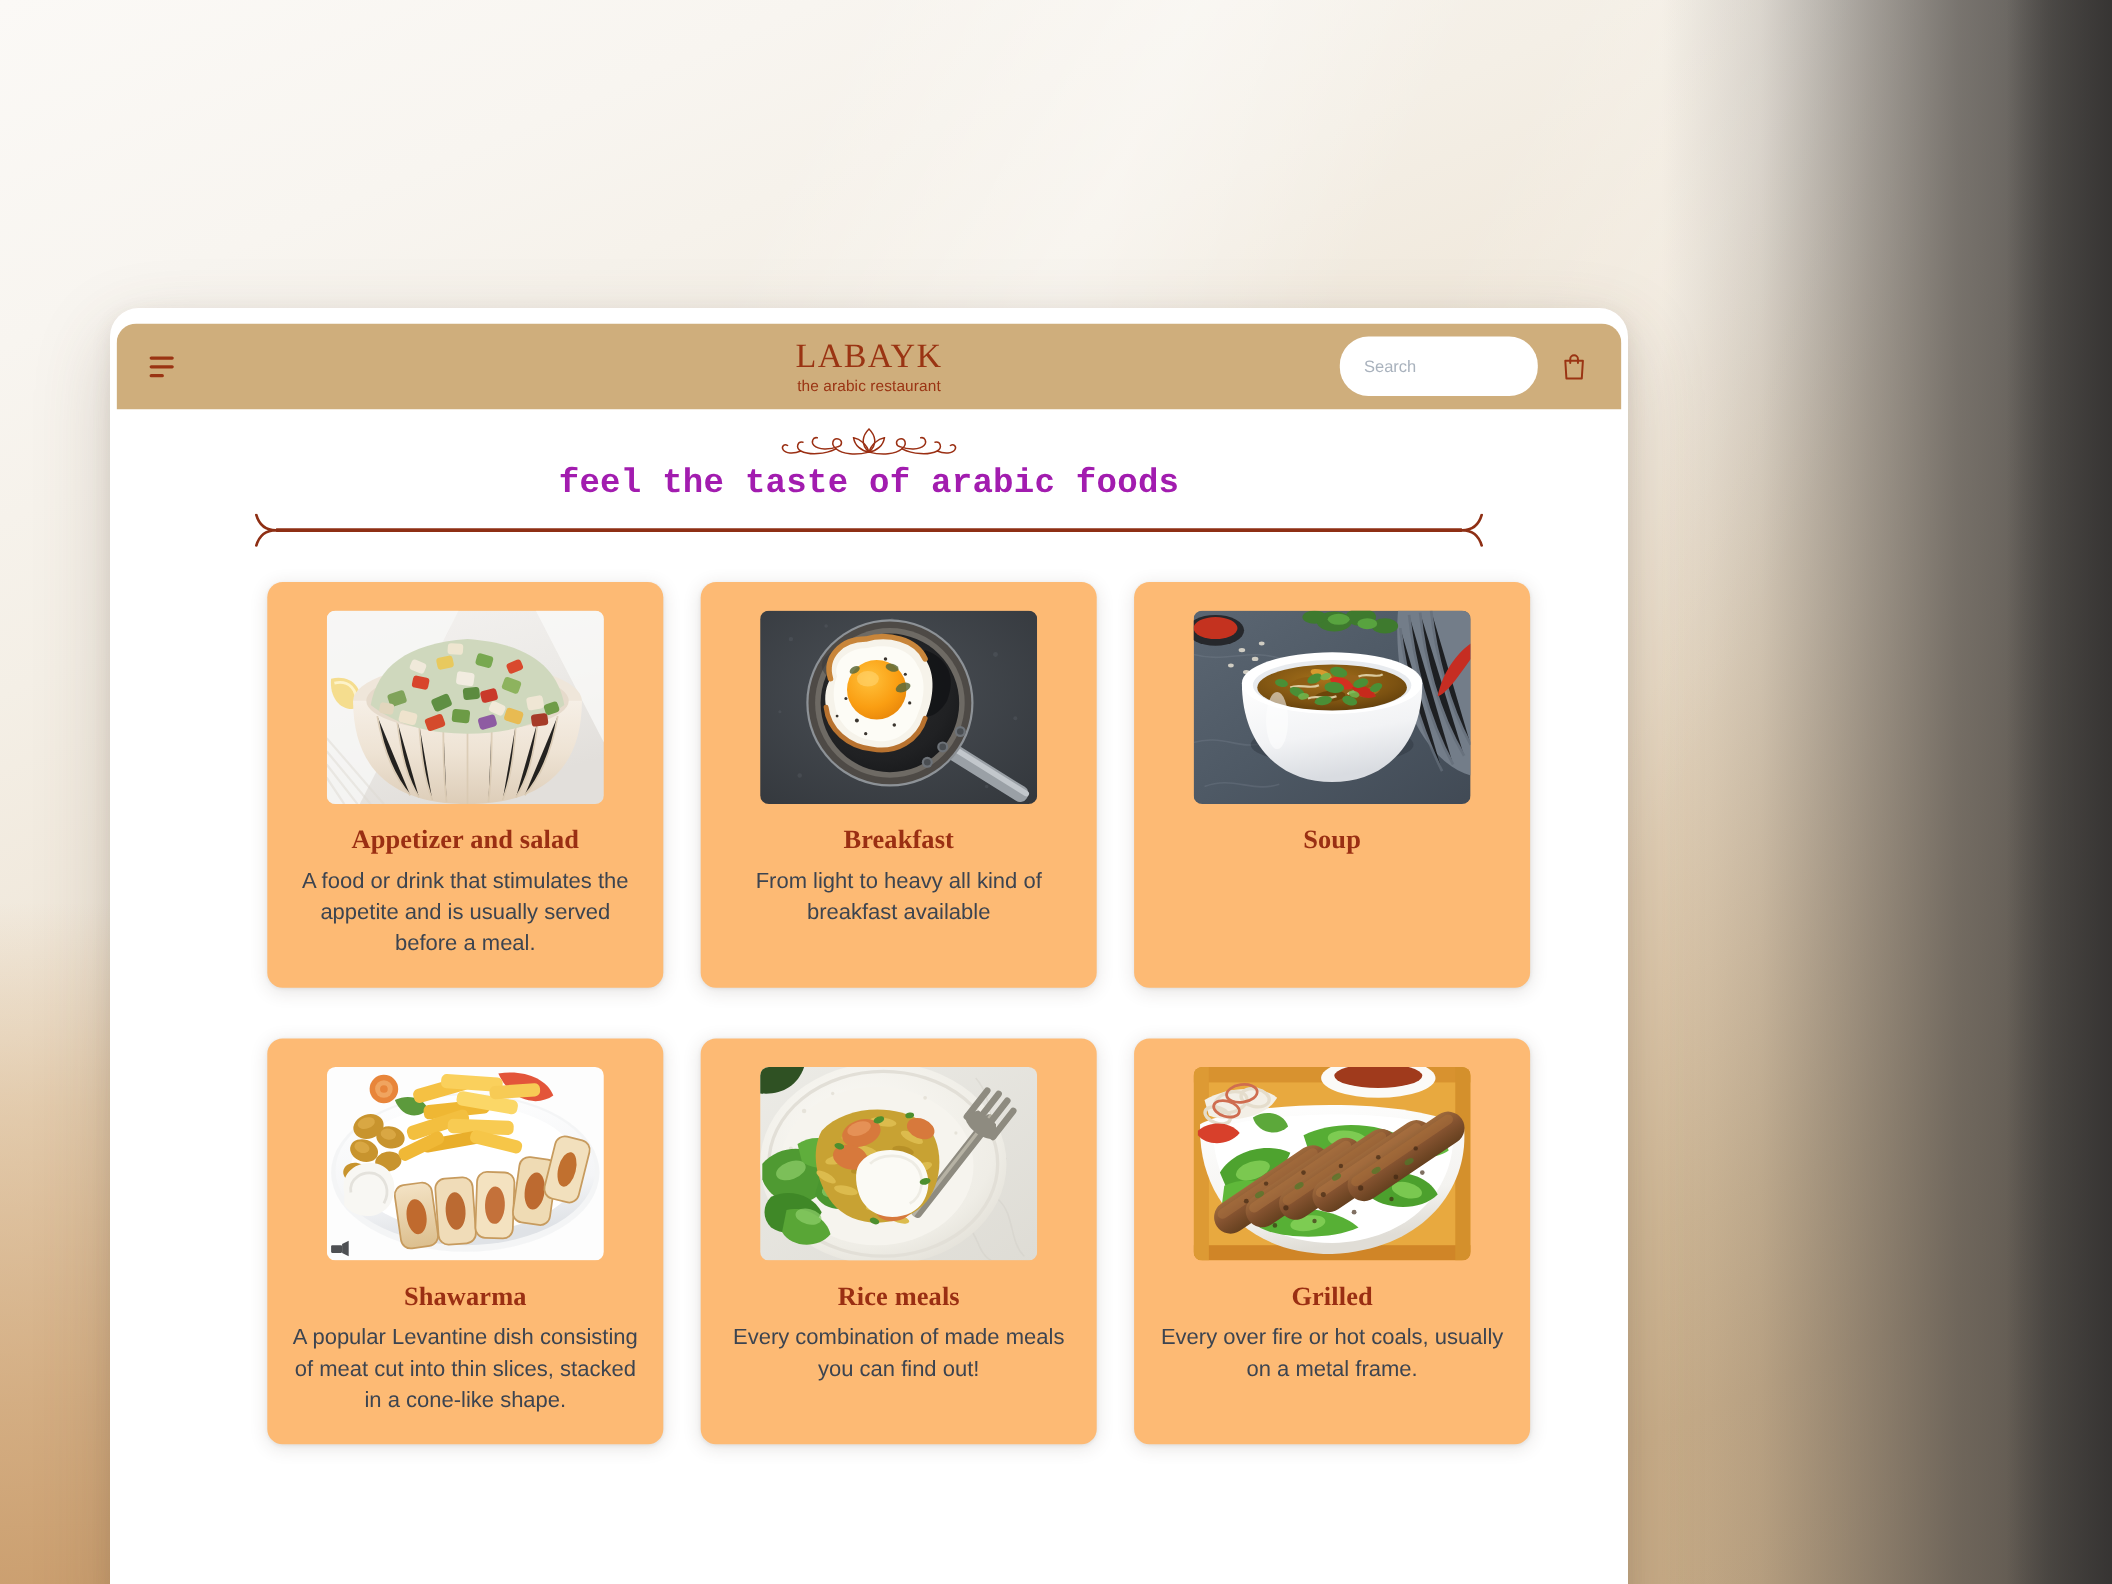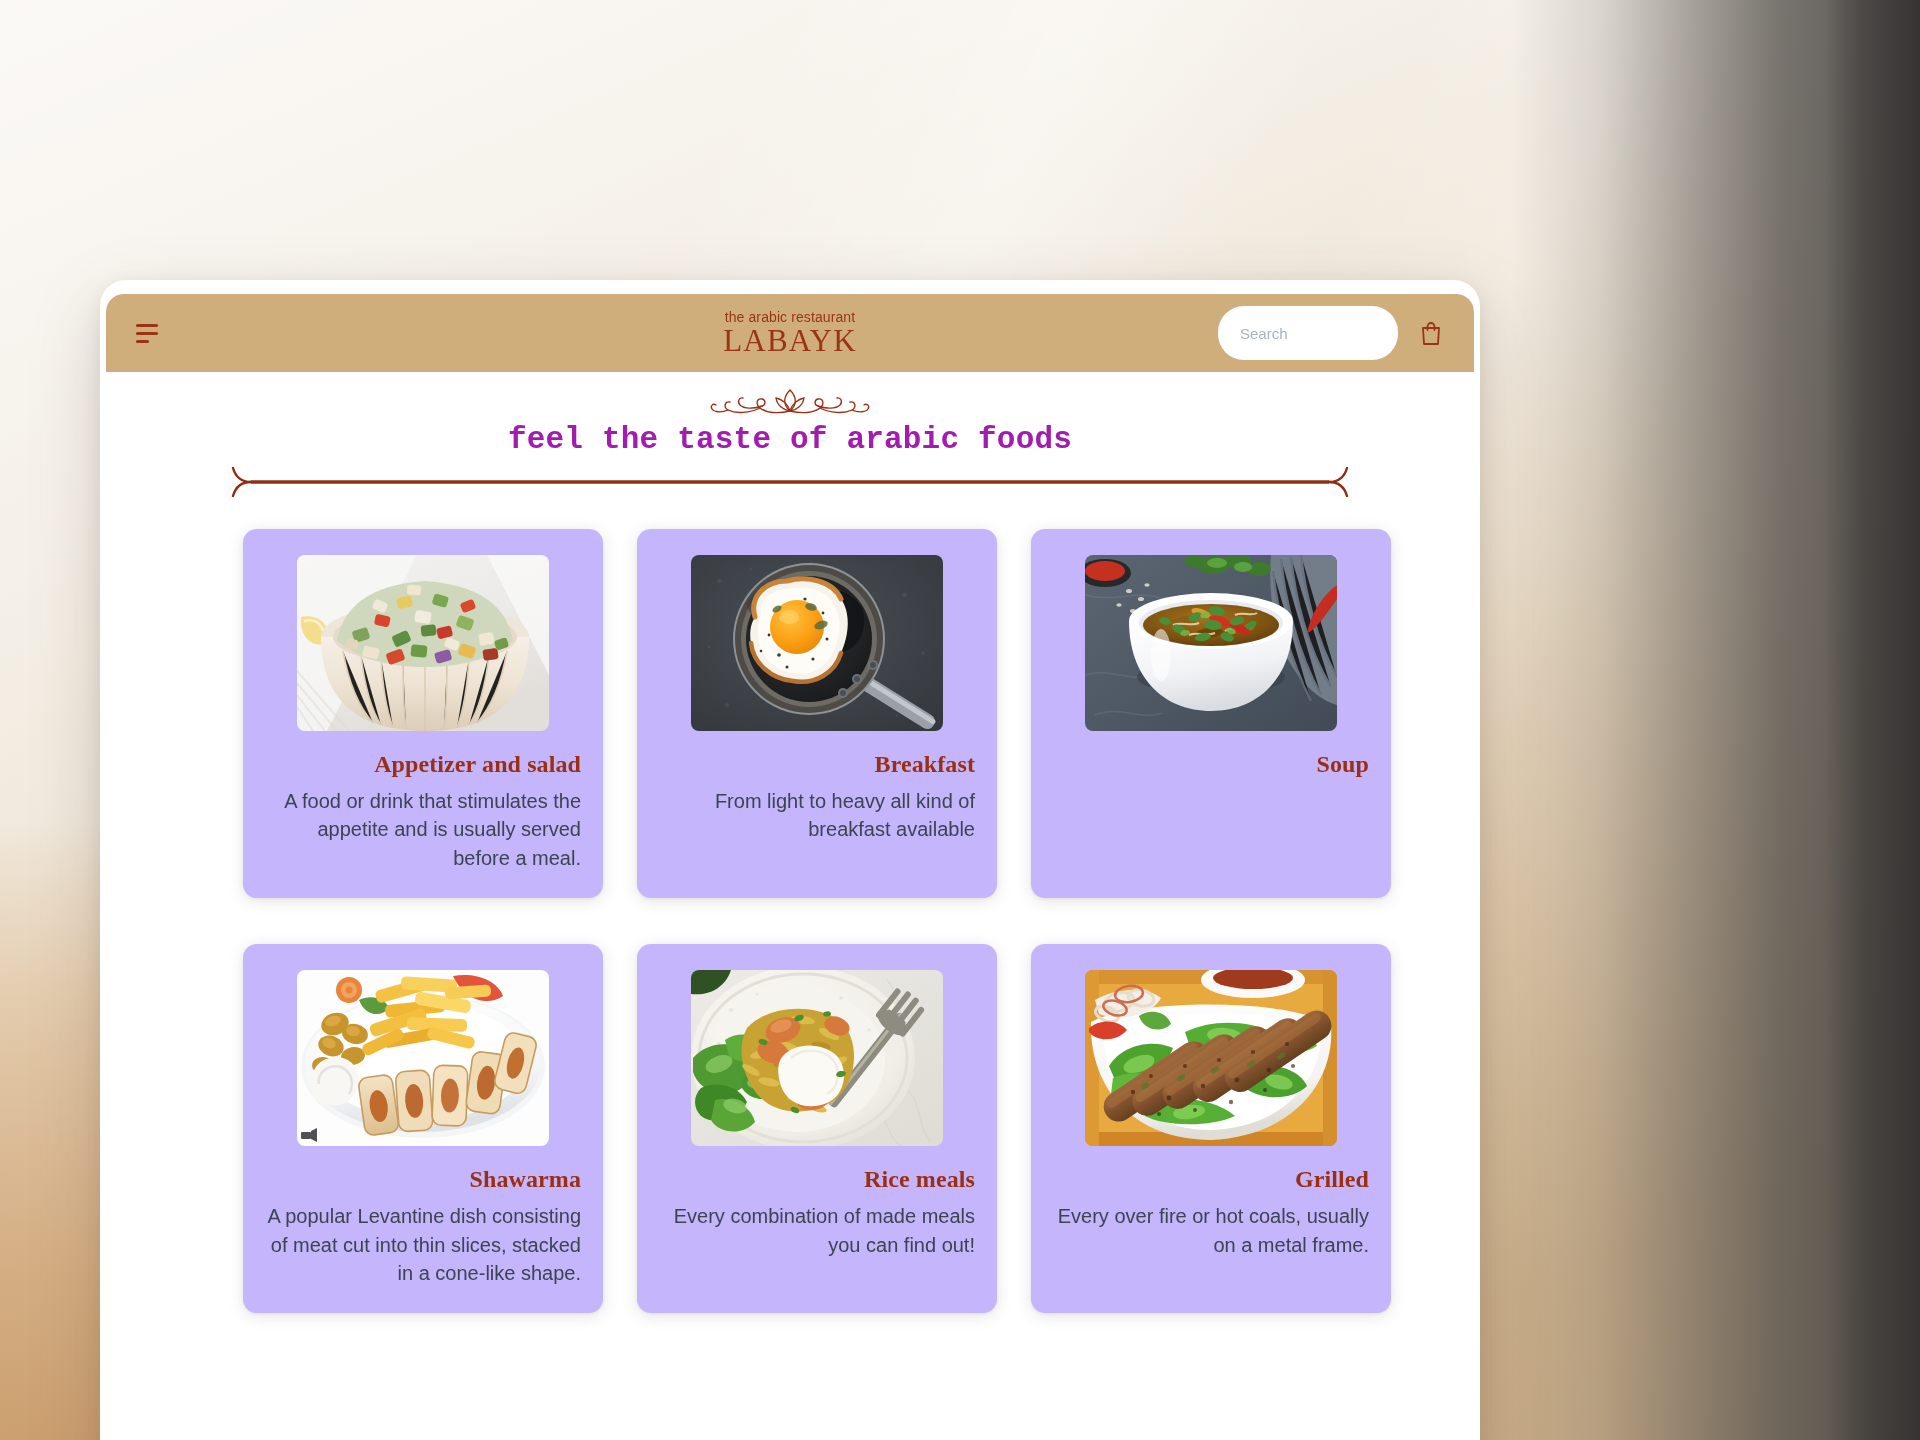--- a/index.html
+++ b/index.html
@@ -201,25 +201,25 @@
     display: grid;
     grid-template-columns: repeat(3, 306px);
     justify-content: center;
     column-gap: 88px;
     row-gap: 46px;
     padding: 32px 0 0;
   }
 
   .card {
     width: 360px;
-    background: #c4b5fd;
+    background: #fdba74;
     border-radius: 14px;
     box-shadow: 0 3px 16px rgba(60,50,40,0.13), 0 1px 3px rgba(60,50,40,0.07);
     padding: 26px 22px 26px;
-    text-align: right;
+    text-align: center;
     cursor: pointer;
   }
   .card-image {
     width: 252px;
     height: 176px;
     margin: 0 auto;
     border-radius: 8px;
     overflow: hidden;
     position: relative;
   }
@@ -255,22 +255,22 @@
 
     <div id="header">
 
       <div id="menu-button">
         <span></span>
         <span></span>
         <span></span>
       </div>
 
       <div id="brand">
+        <div id="brand-name">LABAYK</div>
         <div id="brand-tagline">the arabic restaurant</div>
-        <div id="brand-name">LABAYK</div>
       </div>
 
       <div id="header-right">
         <input id="search-input" type="text" placeholder="Search" style="">
         <div id="cart-button">
           <svg viewBox="0 0 26 28" width="26" height="28" aria-hidden="true">
             <path d="M5 9 H21 L20 25 H6 Z" fill="none" stroke="#9a3413" stroke-width="1.8" stroke-linejoin="round"></path>
             <path d="M9.5 11 V7.5 A3.5 3.5 0 0 1 16.5 7.5 V11" fill="none" stroke="#9a3413" stroke-width="1.8" stroke-linecap="round"></path>
           </svg>
         </div>

